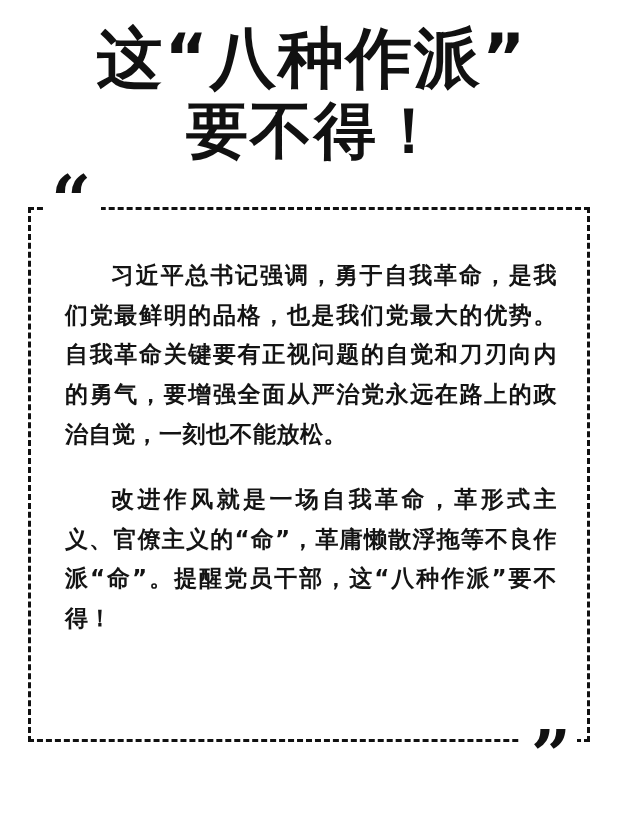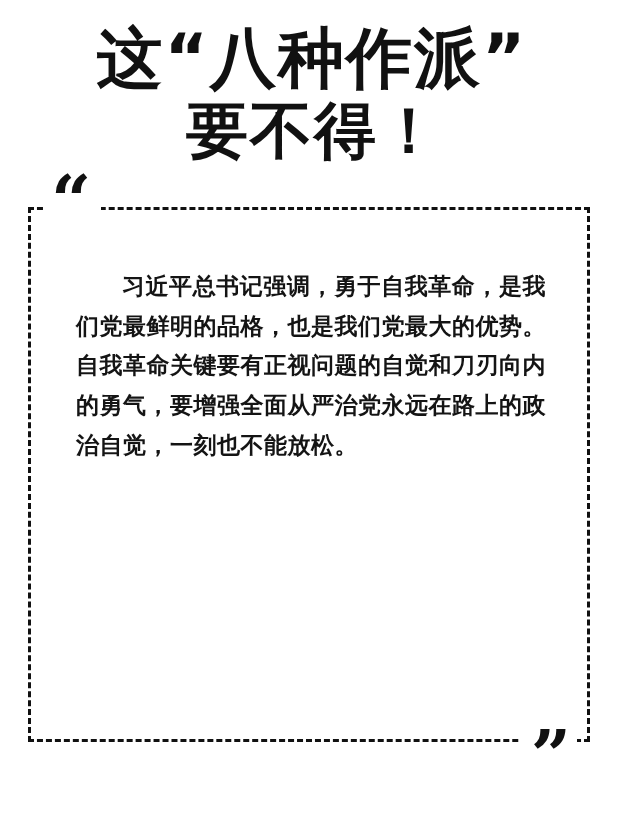--- a/index.html
+++ b/index.html
@@ -75,38 +75,39 @@
   .para {
     font-family: "DejaVu Sans", "Liberation Sans", sans-serif;
     font-size: 23px;
     font-weight: 700;
     color: #141414;
     line-height: 1.72;
     letter-spacing: 0.5px;
     text-align: justify;
     text-justify: inter-character;
     text-indent: 2em;
-    margin: 11px;
+    margin: 0;
   }
   .para + .para {
     margin-top: 26px;
   }
 </style>
 </head>
 <body>
 
 <div class="poster">
 
   <div class="title-block">
     <div class="title-line title-line-1">这“八种作派”</div>
     <div class="title-line title-line-2">要不得！</div>
   </div>
 
   <div class="quote-box">
     <span class="quote-mark quote-open">“</span>
 
     <p class="para">习近平总书记强调，勇于自我革命，是我们党最鲜明的品格，也是我们党最大的优势。自我革命关键要有正视问题的自觉和刀刃向内的勇气，要增强全面从严治党永远在路上的政治自觉，一刻也不能放松。</p>
 
+    <p class="para">改进作风就是一场自我革命，革形式主义、官僚主义的“命”，革庸懒散浮拖等不良作派“命”。提醒党员干部，这“八种作派”要不得！</p>
 
     <span class="quote-mark quote-close">”</span>
   </div>
 
 </div>
 
 </body></html>

